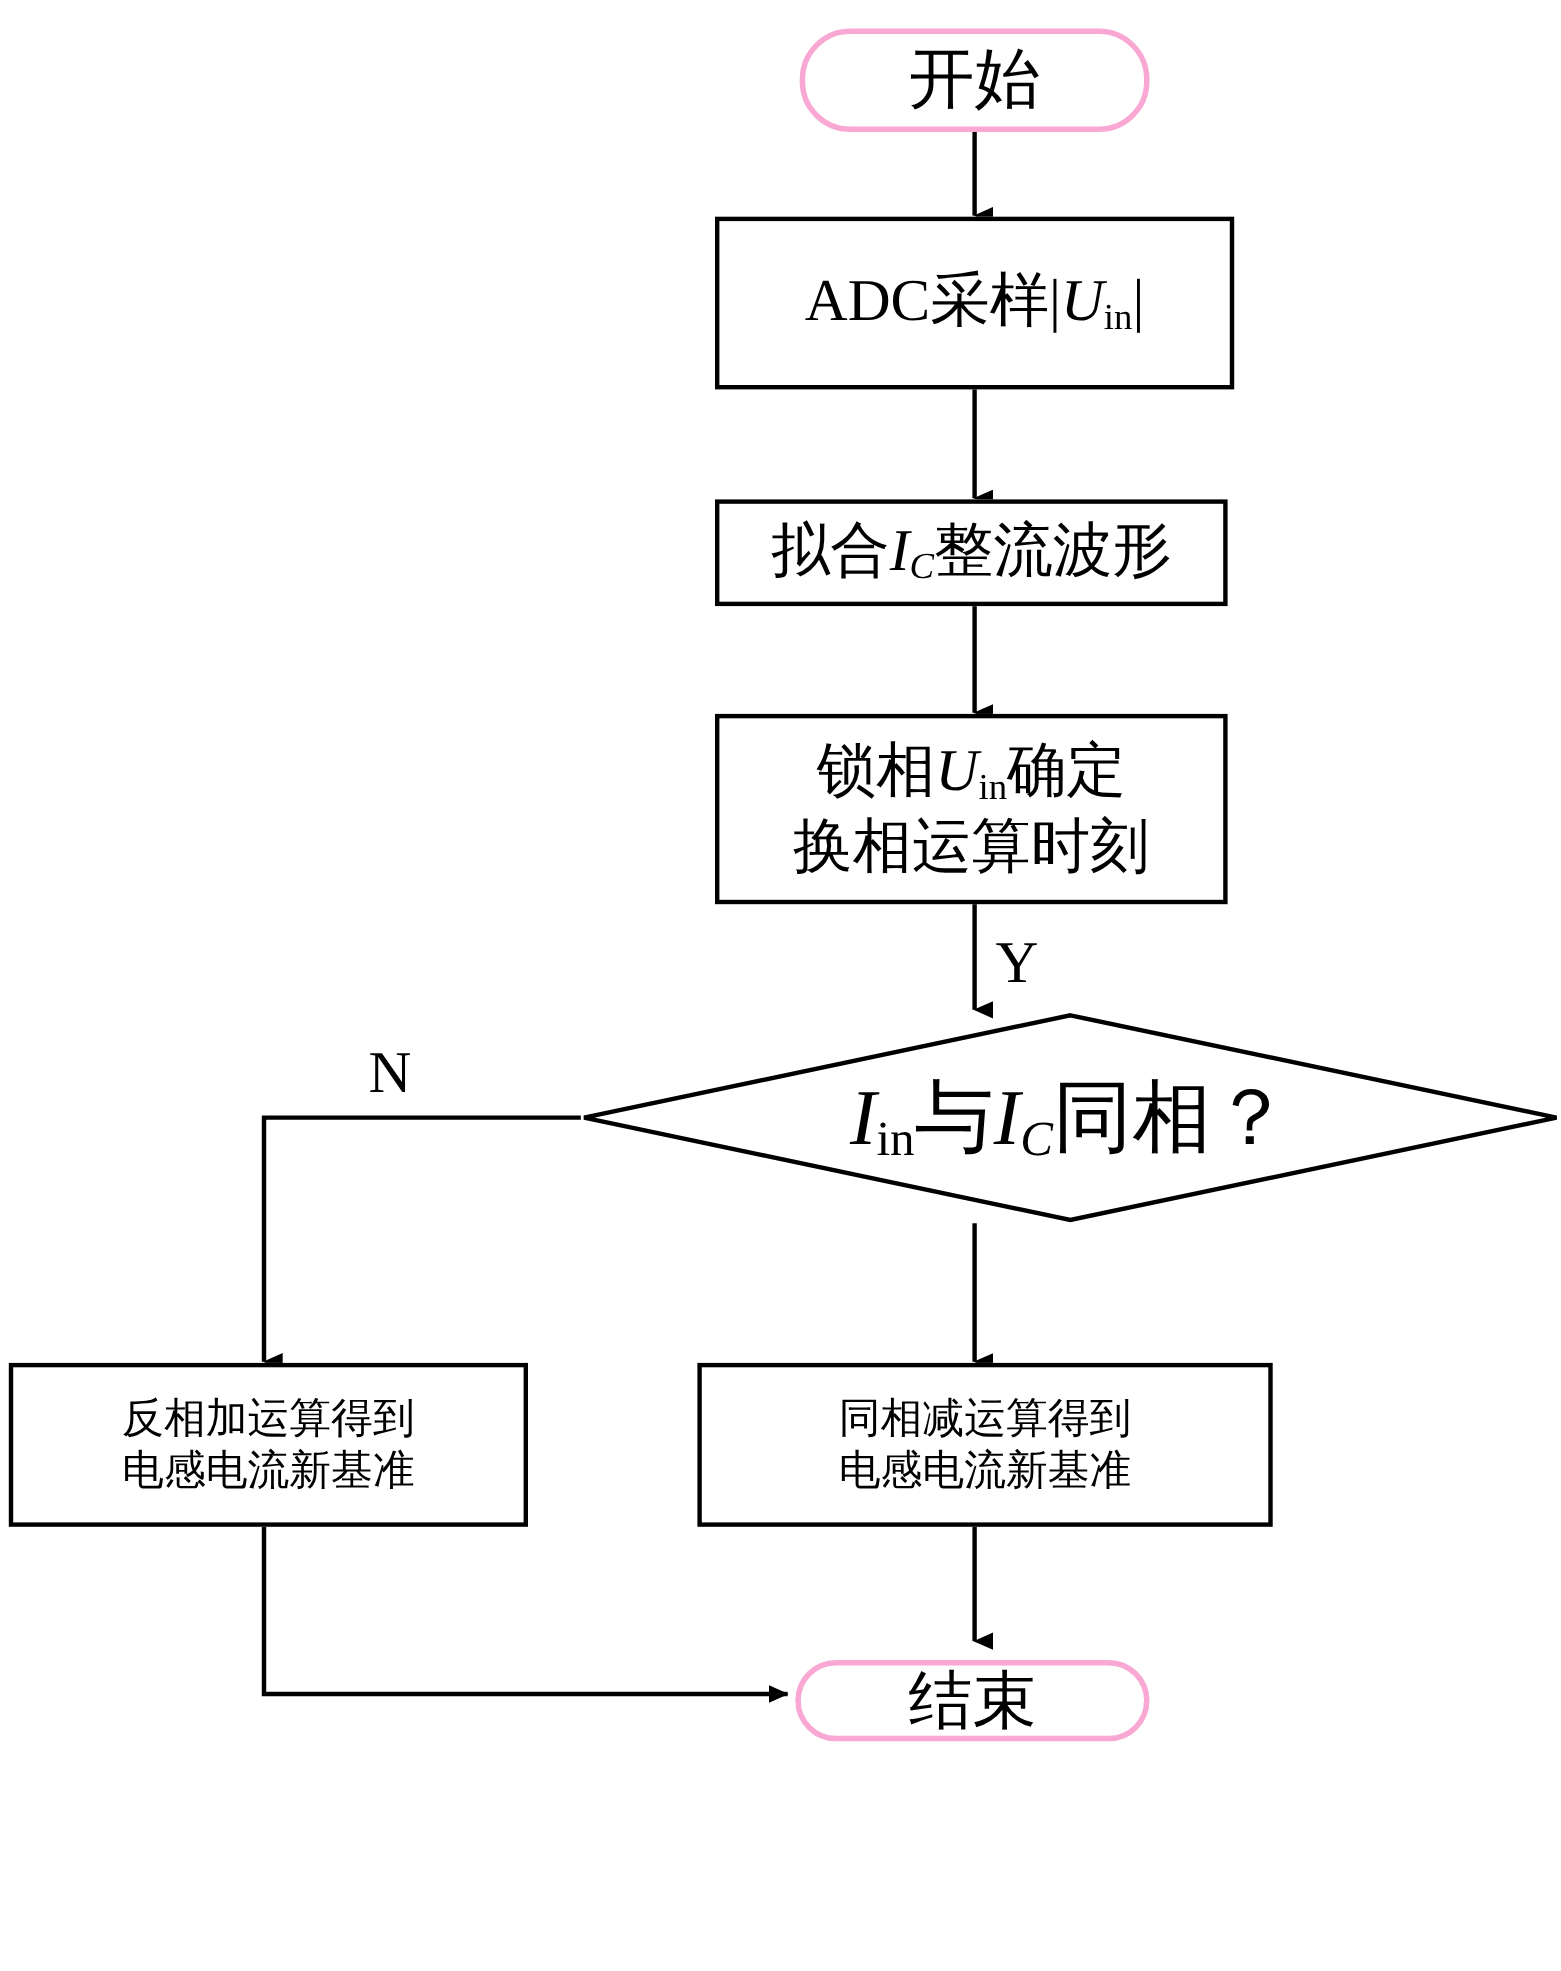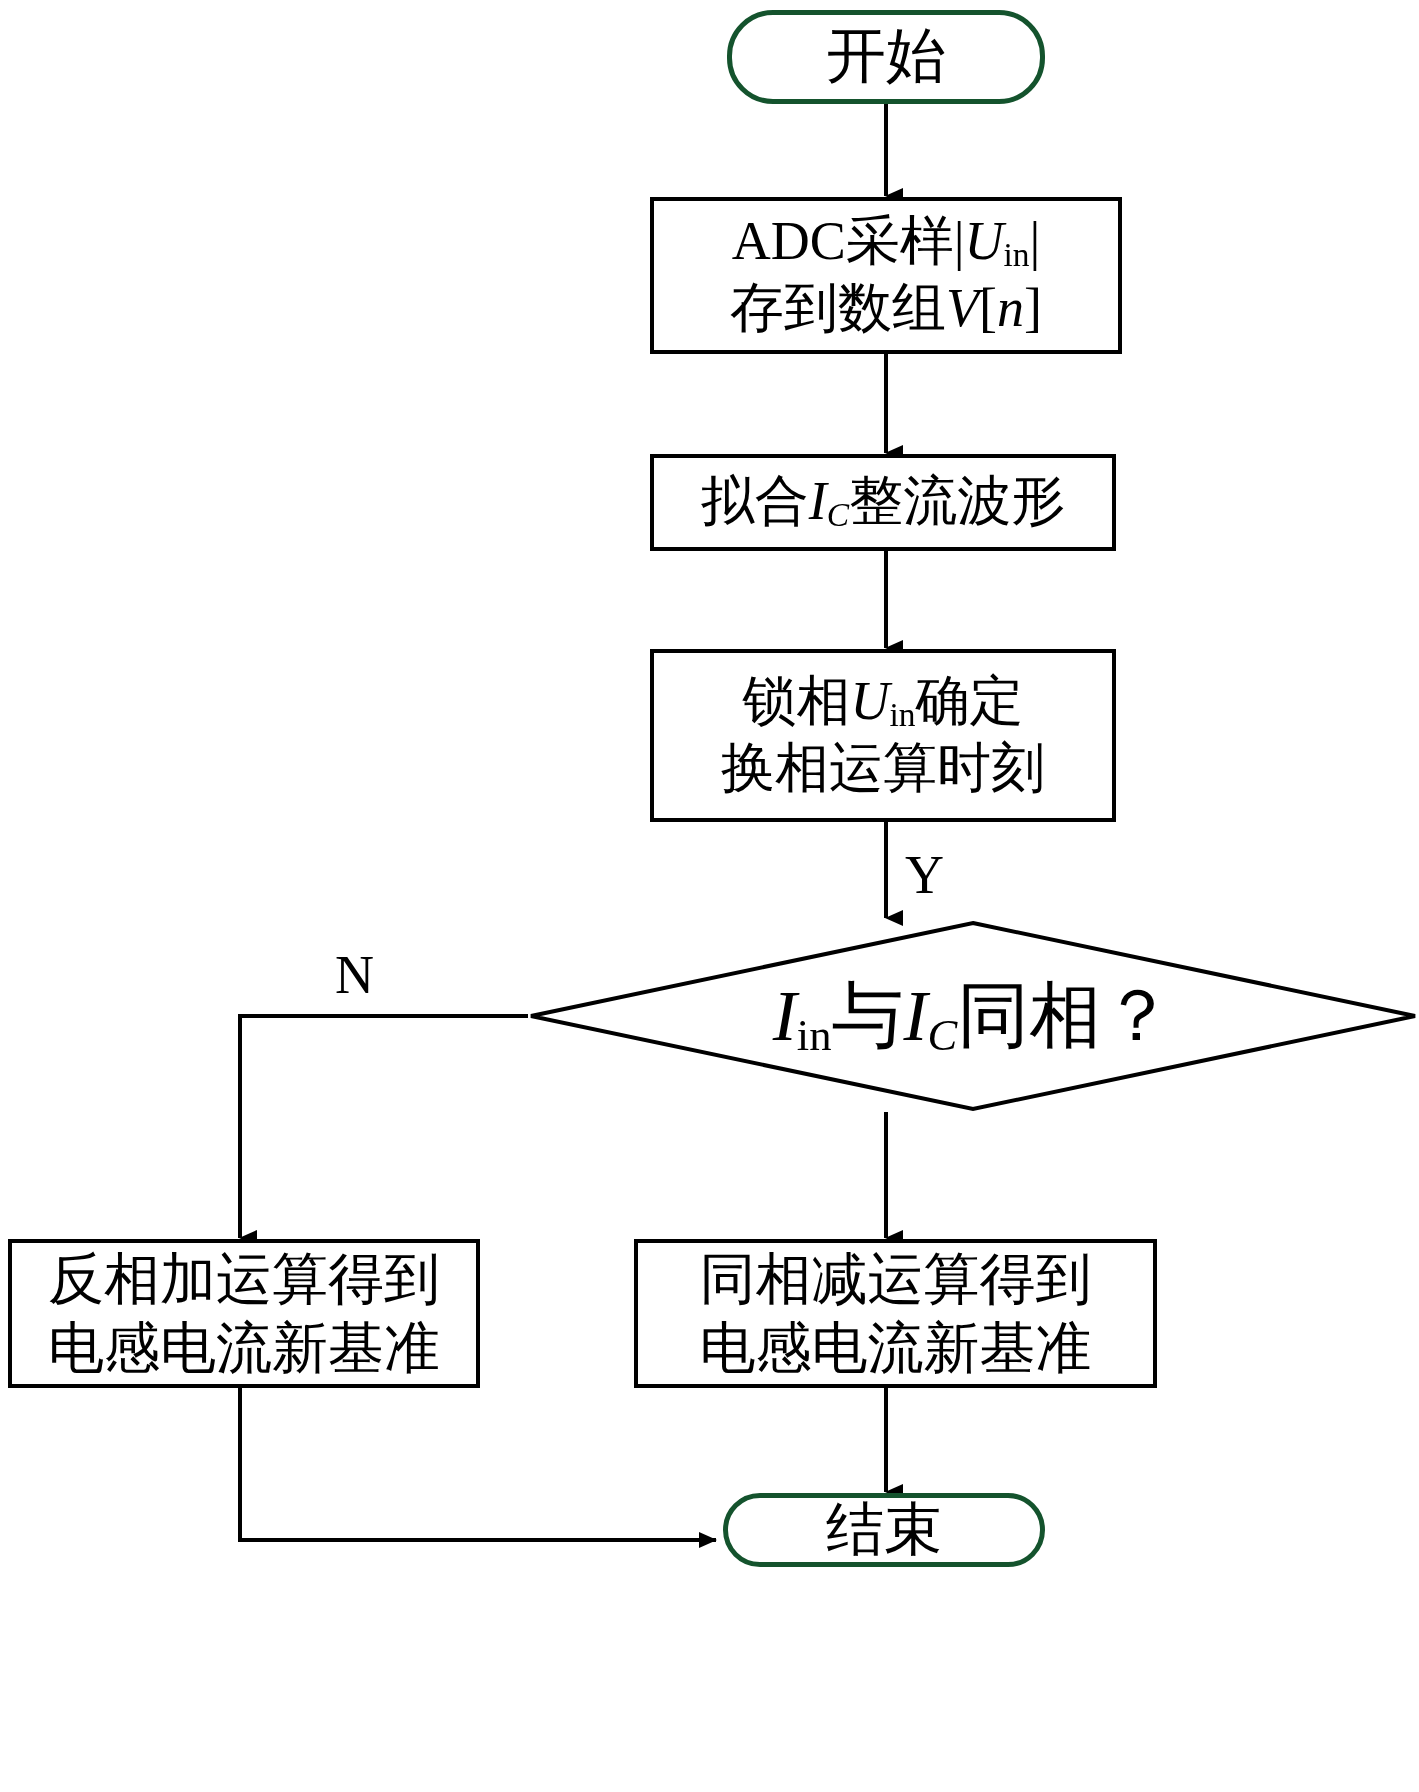--- a/index.html
+++ b/index.html
@@ -31,30 +31,31 @@
     display: flex;
     align-items: center;
     justify-content: center;
     text-align: center;
     background: #ffffff;
   }
   .proc {
     border: 4px solid #000000;
   }
   .term {
-    border: 5px solid #14532d;
+    border: 5px solid #f9a8d4;
     border-radius: 46px;
+    margin-top: 16px;
   }
   .node .txt {
     line-height: 1.22;
     white-space: nowrap;
   }
   .f-start  { font-size: 60px; }
   .f-proc   { font-size: 54px; }
-  .f-proc2  { font-size: 56px; }
+  .f-proc2  { font-size: 38px; }
   .f-dia    { font-size: 72px; }
   .f-end    { font-size: 58px; }
   i.v {
     font-style: italic;
     font-family: "Liberation Serif", "DejaVu Serif", serif;
   }
   sub.sb {
     font-size: 0.62em;
     font-style: normal;
     vertical-align: -0.22em;
@@ -122,21 +123,20 @@
   </svg>
 
   <div class="node term" style="left:727px; top:10px; width:318px; height:94px;">
     <span class="txt f-start">开始</span>
   </div>
 
   <div class="node proc" style="left:650px; top:197px; width:472px; height:157px;">
     <span class="txt f-proc">
       <span><span>ADC采样|</span><i class="v">U</i><sub class="sb">in</sub><span>|</span></span>
       <br>
-      <span><span>存到数组</span><i class="v">V</i><span>[</span><i class="v">n</i><span>]</span></span>
     </span>
   </div>
 
   <div class="node proc" style="left:650px; top:454px; width:466px; height:97px;">
     <span class="txt f-proc"><span>拟合</span><i class="v">I</i><sub class="si">C</sub><span>整流波形</span></span>
   </div>
 
   <div class="node proc" style="left:650px; top:649px; width:466px; height:173px;">
     <span class="txt f-proc">
       <span><span>锁相</span><i class="v">U</i><sub class="sb">in</sub><span>确定</span></span>

